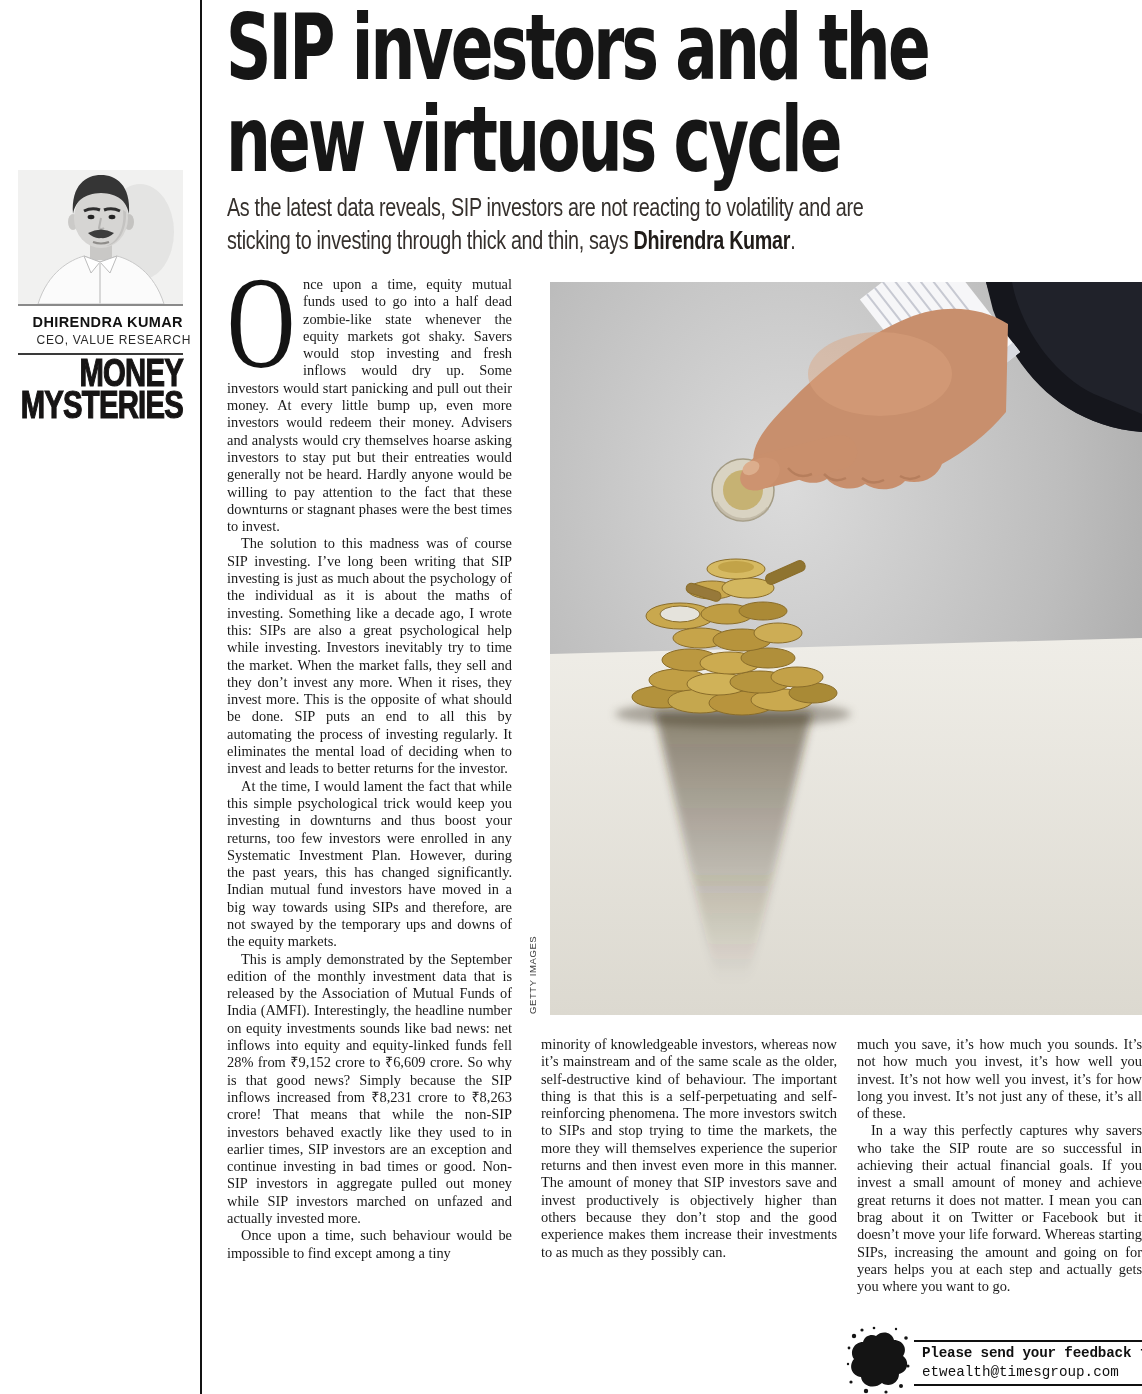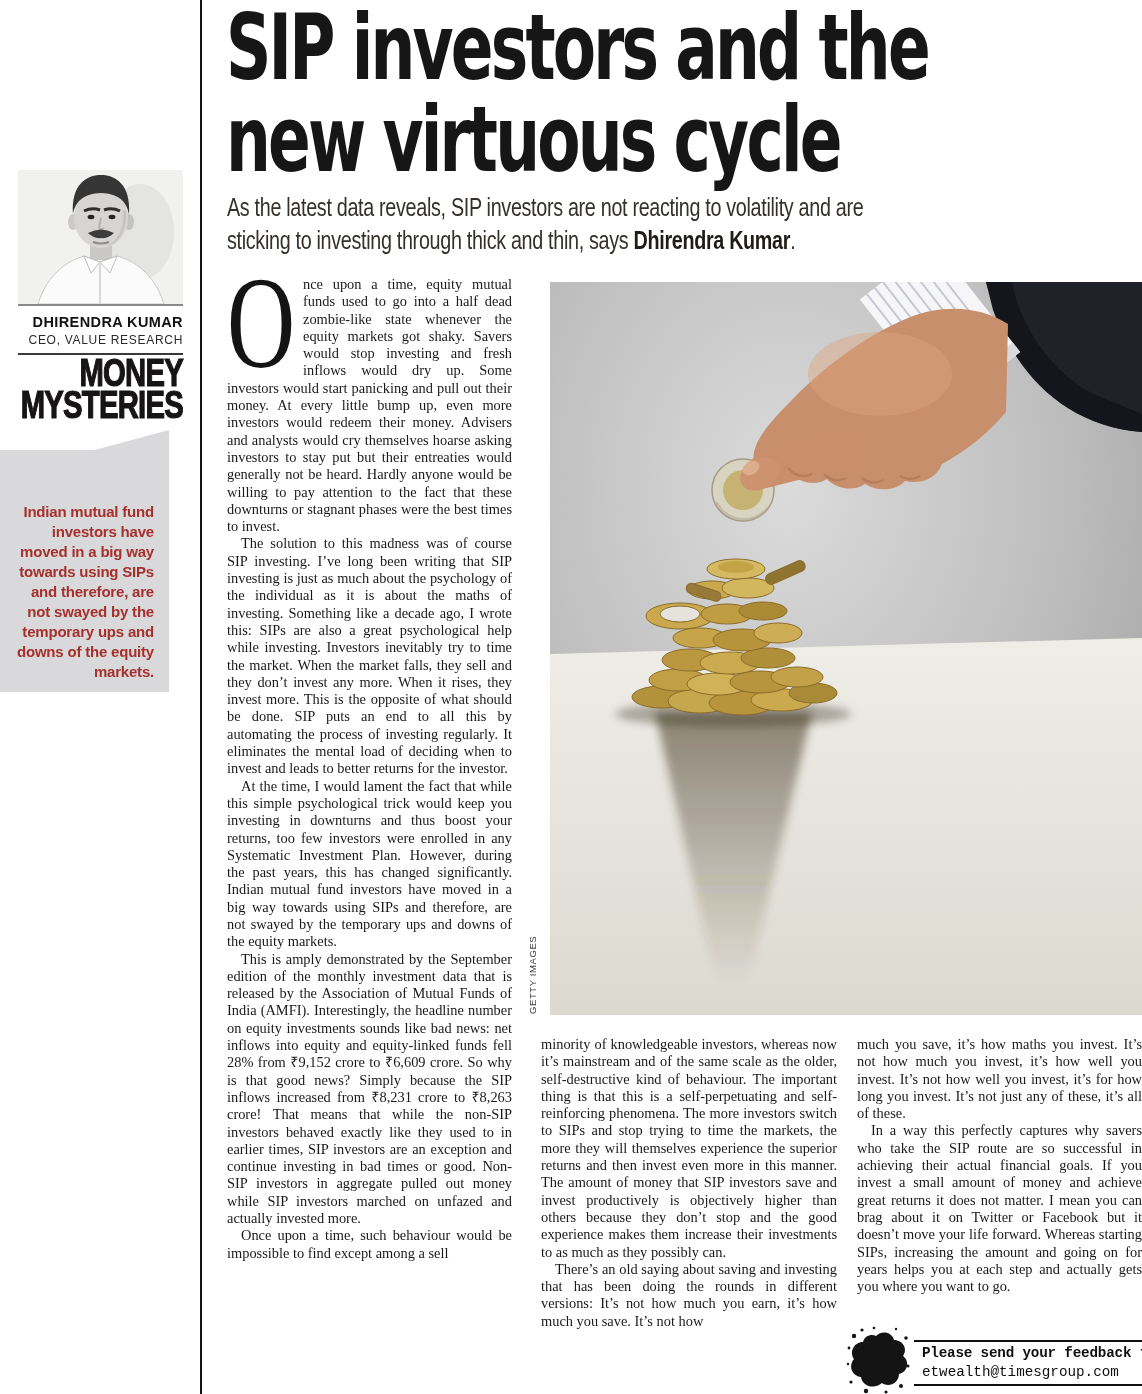--- a/index.html
+++ b/index.html
@@ -7,21 +7,21 @@
           font-family:"Liberation Sans",sans-serif; }
 
   
   .vrule { position:absolute; left:200px; top:0; width:2px; height:1394px; background:#131313; }
 
   
   .portrait { position:absolute; left:18px; top:170px; width:165px; height:136px;
               border-bottom:2px solid #8a8a8a; box-sizing:border-box; }
   .author-name { position:absolute; left:0; top:314px; width:183px; text-align:right;
                  font-weight:bold; font-size:14.5px; letter-spacing:.4px; color:#121212; }
-  .author-title { position:absolute; left:0; top:333px; width:183px; text-align:right;
+  .author-title { position:absolute; left:8px; top:333px; width:183px; text-align:right;
                   font-size:12px; letter-spacing:.7px; color:#2a2a2a; }
   .side-rule { position:absolute; left:18px; top:353px; width:165px; height:2px; background:#3a3a3a; }
   .brand { position:absolute; left:-60px; top:357px; width:243px; text-align:right;
            font-weight:bold; color:#161414; }
   .brand div { font-size:39px; line-height:32px; white-space:nowrap;
                transform:scaleX(.75); transform-origin:100% 0;
                -webkit-text-stroke:1.2px #161414; letter-spacing:-1px;
                font-family:"Liberation Sans",sans-serif; }
   .quote-box { position:absolute; left:0; top:430px; width:169px; height:262px;
                background:#d9d9db;
@@ -104,40 +104,37 @@
 
   <div class="author-name">DHIRENDRA KUMAR</div>
   <div class="author-title">CEO, VALUE RESEARCH</div>
   <div class="side-rule"></div>
 
   <div class="brand">
     <div>MONEY</div>
     <div>MYSTERIES</div>
   </div>
 
-  <div class="quote-box">
-    <div class="quote">Indian mutual fund investors have moved in a big way towards using SIPs and therefore, are not swayed by the temporary ups and downs of the equity markets.</div>
-  </div>
 
   <div class="headline">
     <div>SIP investors and the</div>
     <div>new virtuous cycle</div>
   </div>
 
   <div class="standfirst">
     <div>As the latest data reveals, SIP investors are not reacting to volatility and are</div>
     <div><span>sticking to investing through thick and thin, says </span><b>Dhirendra Kumar</b><span>.</span></div>
   </div>
 
   <div class="bodycol" id="col1">
     <p><span class="dropcap">O</span><span>nce upon a time, equity mutual funds used to go into a half dead zombie-like state whenever the equity markets got shaky. Savers would stop investing and fresh inflows would dry up. Some investors would start panicking and pull out their money. At every little bump up, even more investors would redeem their money. Advisers and analysts would cry themselves hoarse asking investors to stay put but their entreaties would generally not be heard. Hardly anyone would be willing to pay attention to the fact that these downturns or stagnant phases were the best times to invest.</span></p>
     <p class="ind">The solution to this madness was of course SIP investing. I’ve long been writing that SIP investing is just as much about the psychology of the individual as it is about the maths of investing. Something like a decade ago, I wrote this: SIPs are also a great psychological help while investing. Investors inevitably try to time the market. When the market falls, they sell and they don’t invest any more. When it rises, they invest more. This is the opposite of what should be done. SIP puts an end to all this by automating the process of investing regularly. It eliminates the mental load of deciding when to invest and leads to better returns for the investor.</p>
     <p class="ind">At the time, I would lament the fact that while this simple psychological trick would keep you investing in downturns and thus boost your returns, too few investors were enrolled in any Systematic Investment Plan. However, during the past years, this has changed significantly. Indian mutual fund investors have moved in a big way towards using SIPs and therefore, are not swayed by the temporary ups and downs of the equity markets.</p>
     <p class="ind">This is amply demonstrated by the September edition of the monthly investment data that is released by the Association of Mutual Funds of India (AMFI). Interestingly, the headline number on equity investments sounds like bad news: net inflows into equity and equity-linked funds fell 28% from ₹9,152 crore to ₹6,609 crore. So why is that good news? Simply because the SIP inflows increased from ₹8,231 crore to ₹8,263 crore! That means that while the non-SIP investors behaved exactly like they used to in earlier times, SIP investors are an exception and continue investing in bad times or good. Non-SIP investors in aggregate pulled out money while SIP investors marched on unfazed and actually invested more.</p>
-    <p class="ind">Once upon a time, such behaviour would be impossible to find except among a sell</p>
+    <p class="ind">Once upon a time, such behaviour would be impossible to find except among a tiny</p>
   </div>
 
   <div class="photo">
     <svg width="592" height="733" viewBox="0 0 592 733" preserveAspectRatio="none">
       <defs>
         <radialGradient id="bg" cx="40%" cy="28%" r="85%">
           <stop offset="0" stop-color="#dbdbdb"></stop>
           <stop offset=".55" stop-color="#bdbdbd"></stop>
           <stop offset="1" stop-color="#9d9d9d"></stop>
         </radialGradient>
@@ -220,25 +217,24 @@
         <path d="M274,192 q10,10 22,4"></path>
         <path d="M312,196 q10,8 22,2"></path>
         <path d="M350,194 q10,6 20,0"></path>
       </g>
     </svg>
   </div>
   <div class="credit">GETTY IMAGES</div>
 
   <div class="bodycol" id="col2">
     <p>minority of knowledgeable investors, whereas now it’s mainstream and of the same scale as the older, self-destructive kind of behaviour. The important thing is that this is a self-perpetuating and self-reinforcing phenomena. The more investors switch to SIPs and stop trying to time the markets, the more they will themselves experience the superior returns and then invest even more in this manner. The amount of money that SIP investors save and invest productively is objectively higher than others because they don’t stop and the good experience makes them increase their investments to as much as they possibly can.</p>
-    <p class="ind">There’s an old saying about saving and investing that has been doing the rounds in different versions: It’s not how much you earn, it’s how much you save. It’s not how</p>
   </div>
 
   <div class="bodycol" id="col3">
-    <p>much you save, it’s how maths you invest. It’s not how much you invest, it’s how well you invest. It’s not how well you invest, it’s for how long you invest. It’s not just any of these, it’s all of these.</p>
+    <p>much you save, it’s how much you sounds. It’s not how much you invest, it’s how well you invest. It’s not how well you invest, it’s for how long you invest. It’s not just any of these, it’s all of these.</p>
     <p class="ind">In a way this perfectly captures why savers who take the SIP route are so successful in achieving their actual financial goals. If you invest a small amount of money and achieve great returns it does not matter. I mean you can brag about it on Twitter or Facebook but it doesn’t move your life forward. Whereas starting SIPs, increasing the amount and going on for years helps you at each step and actually gets you where you want to go.</p>
   </div>
 
   <div class="feedback">
     <svg class="splat" viewBox="0 0 64 68">
       <g fill="#141414">
         <path d="M30,10 C36,4 46,6 48,14 C57,14 62,23 57,30 C64,35 62,46 53,48 C53,57 43,62 36,57 C28,64 16,60 15,51 C6,50 2,40 8,33 C3,26 8,16 17,16 C19,9 26,8 30,10 Z"></path>
         <circle cx="8" cy="10" r="2.2"></circle>
           <circle cx="16" cy="4" r="1.6"></circle>
           <circle cx="3" cy="22" r="1.4"></circle>

